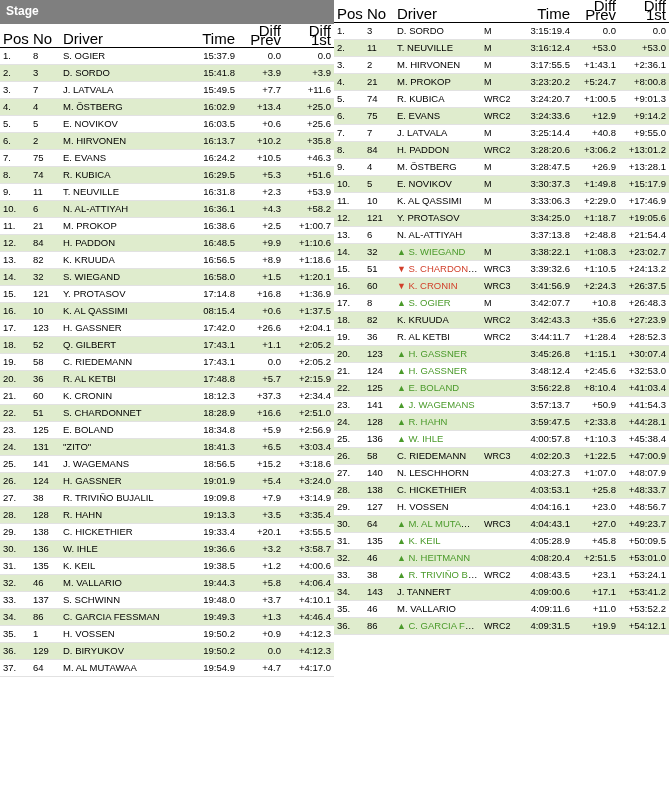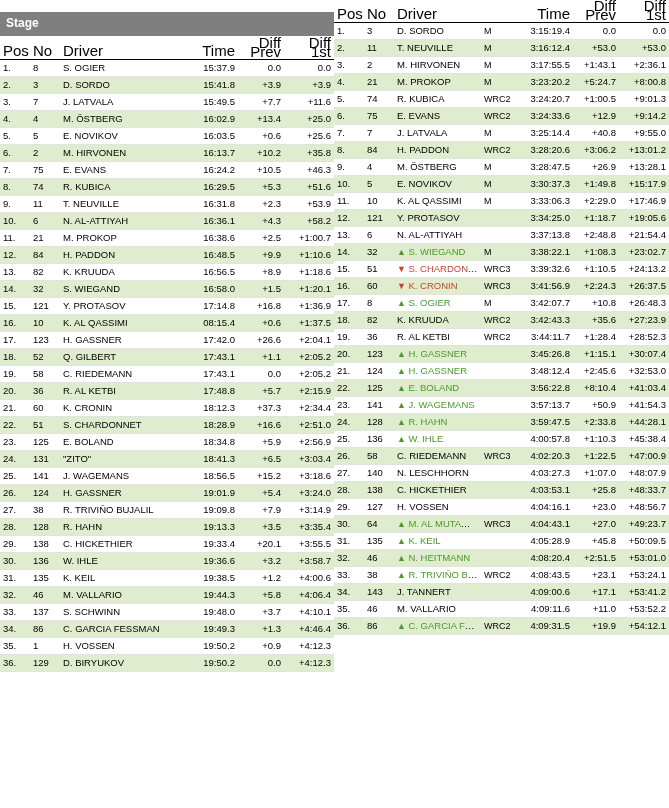--- a/index.html
+++ b/index.html
@@ -25,21 +25,20 @@
   }
   .panel-title {
     background: #7f7f7f;
     color: #ffffff;
     font-weight: bold;
     font-size: 12px;
     padding: 4px 6px 5px 6px;
     height: 15px;
     box-sizing: content-box;
     border-bottom: 1px solid #ffffff;
-    margin-top: 12px;
   }
   table {
     border-collapse: collapse;
     width: 100%;
     table-layout: fixed;
   }
   th {
     font-size: 15px;
     font-weight: normal;
     color: #000000;
@@ -378,20 +377,28 @@
             <td class="c-first">+4:12.3</td>
           </tr>
           <tr class="hl">
             <td class="c-pos">36.</td>
             <td class="c-no">129</td>
             <td class="c-driver">D. BIRYUKOV</td>
             <td class="c-time">19:50.2</td>
             <td class="c-prev">0.0</td>
             <td class="c-first">+4:12.3</td>
           </tr>
+          <tr>
+            <td class="c-pos">37.</td>
+            <td class="c-no">64</td>
+            <td class="c-driver">M. AL MUTAWAA</td>
+            <td class="c-time">19:54.9</td>
+            <td class="c-prev">+4.7</td>
+            <td class="c-first">+4:17.0</td>
+          </tr>
         </tbody>
     </table>
   </div>
 
   <div class="panel right">
     <table>
       <thead>
         <tr>
           <th class="c-pos">Pos</th>
           <th class="c-no">No</th>

